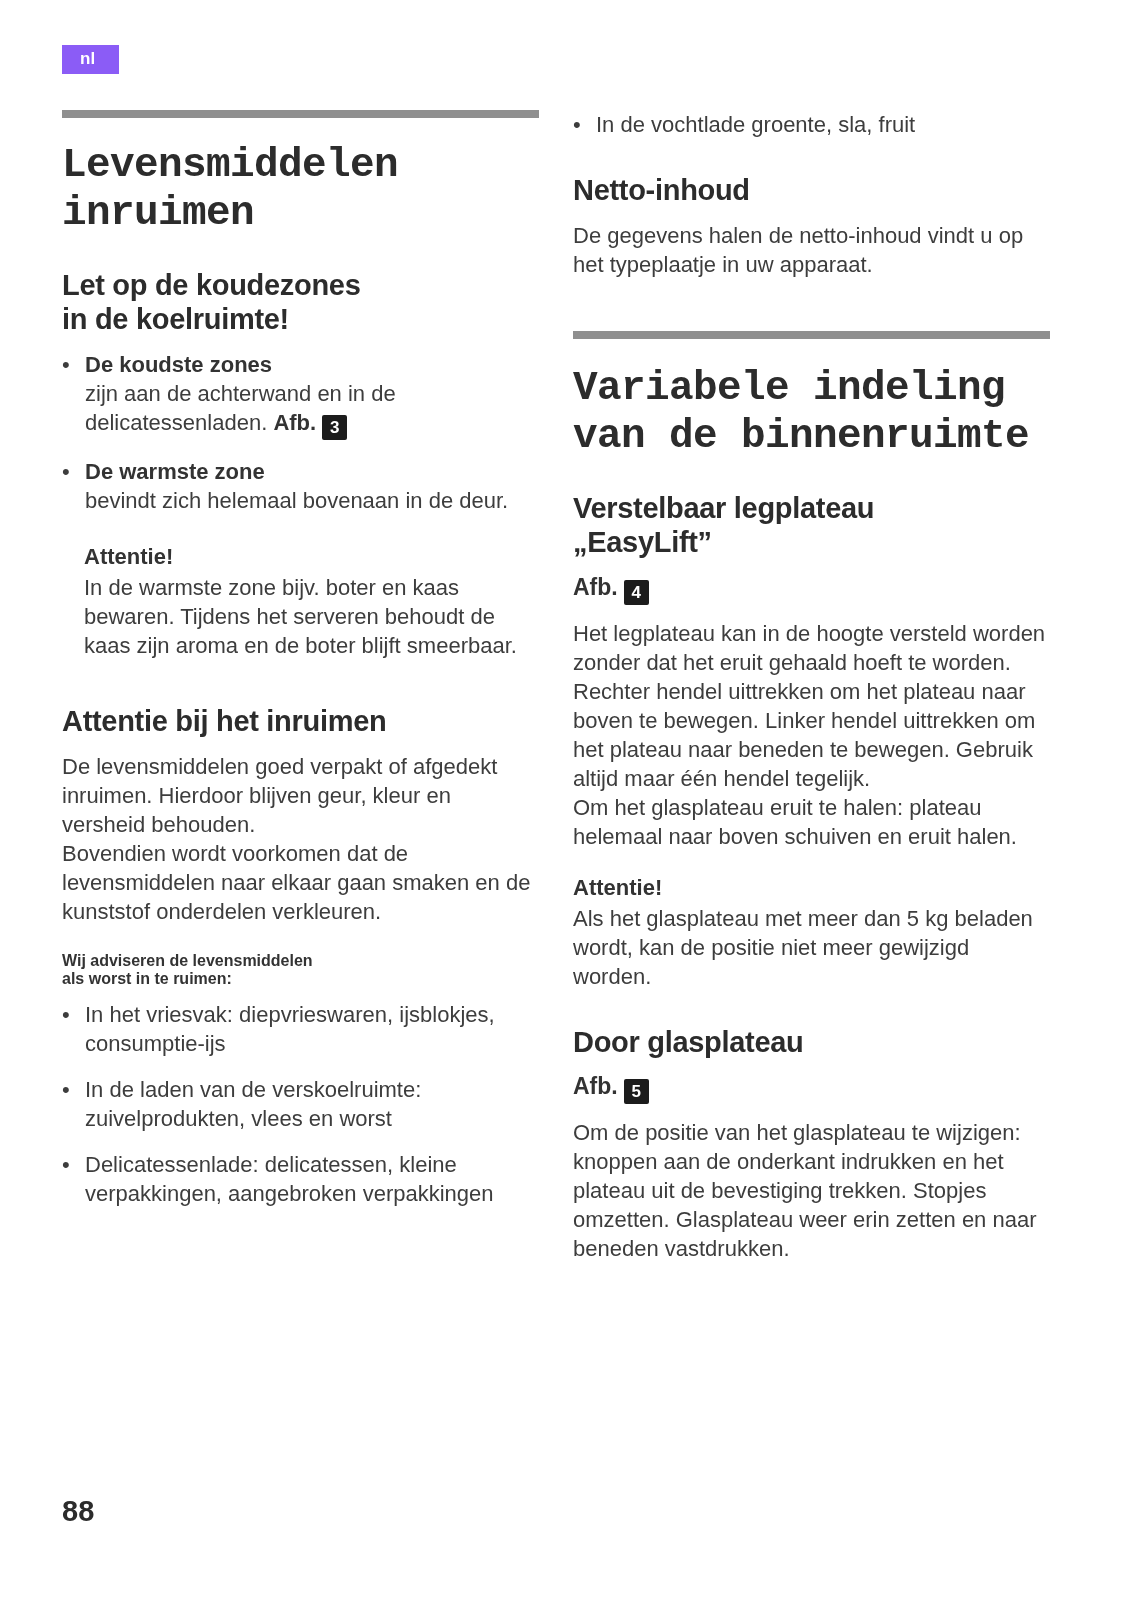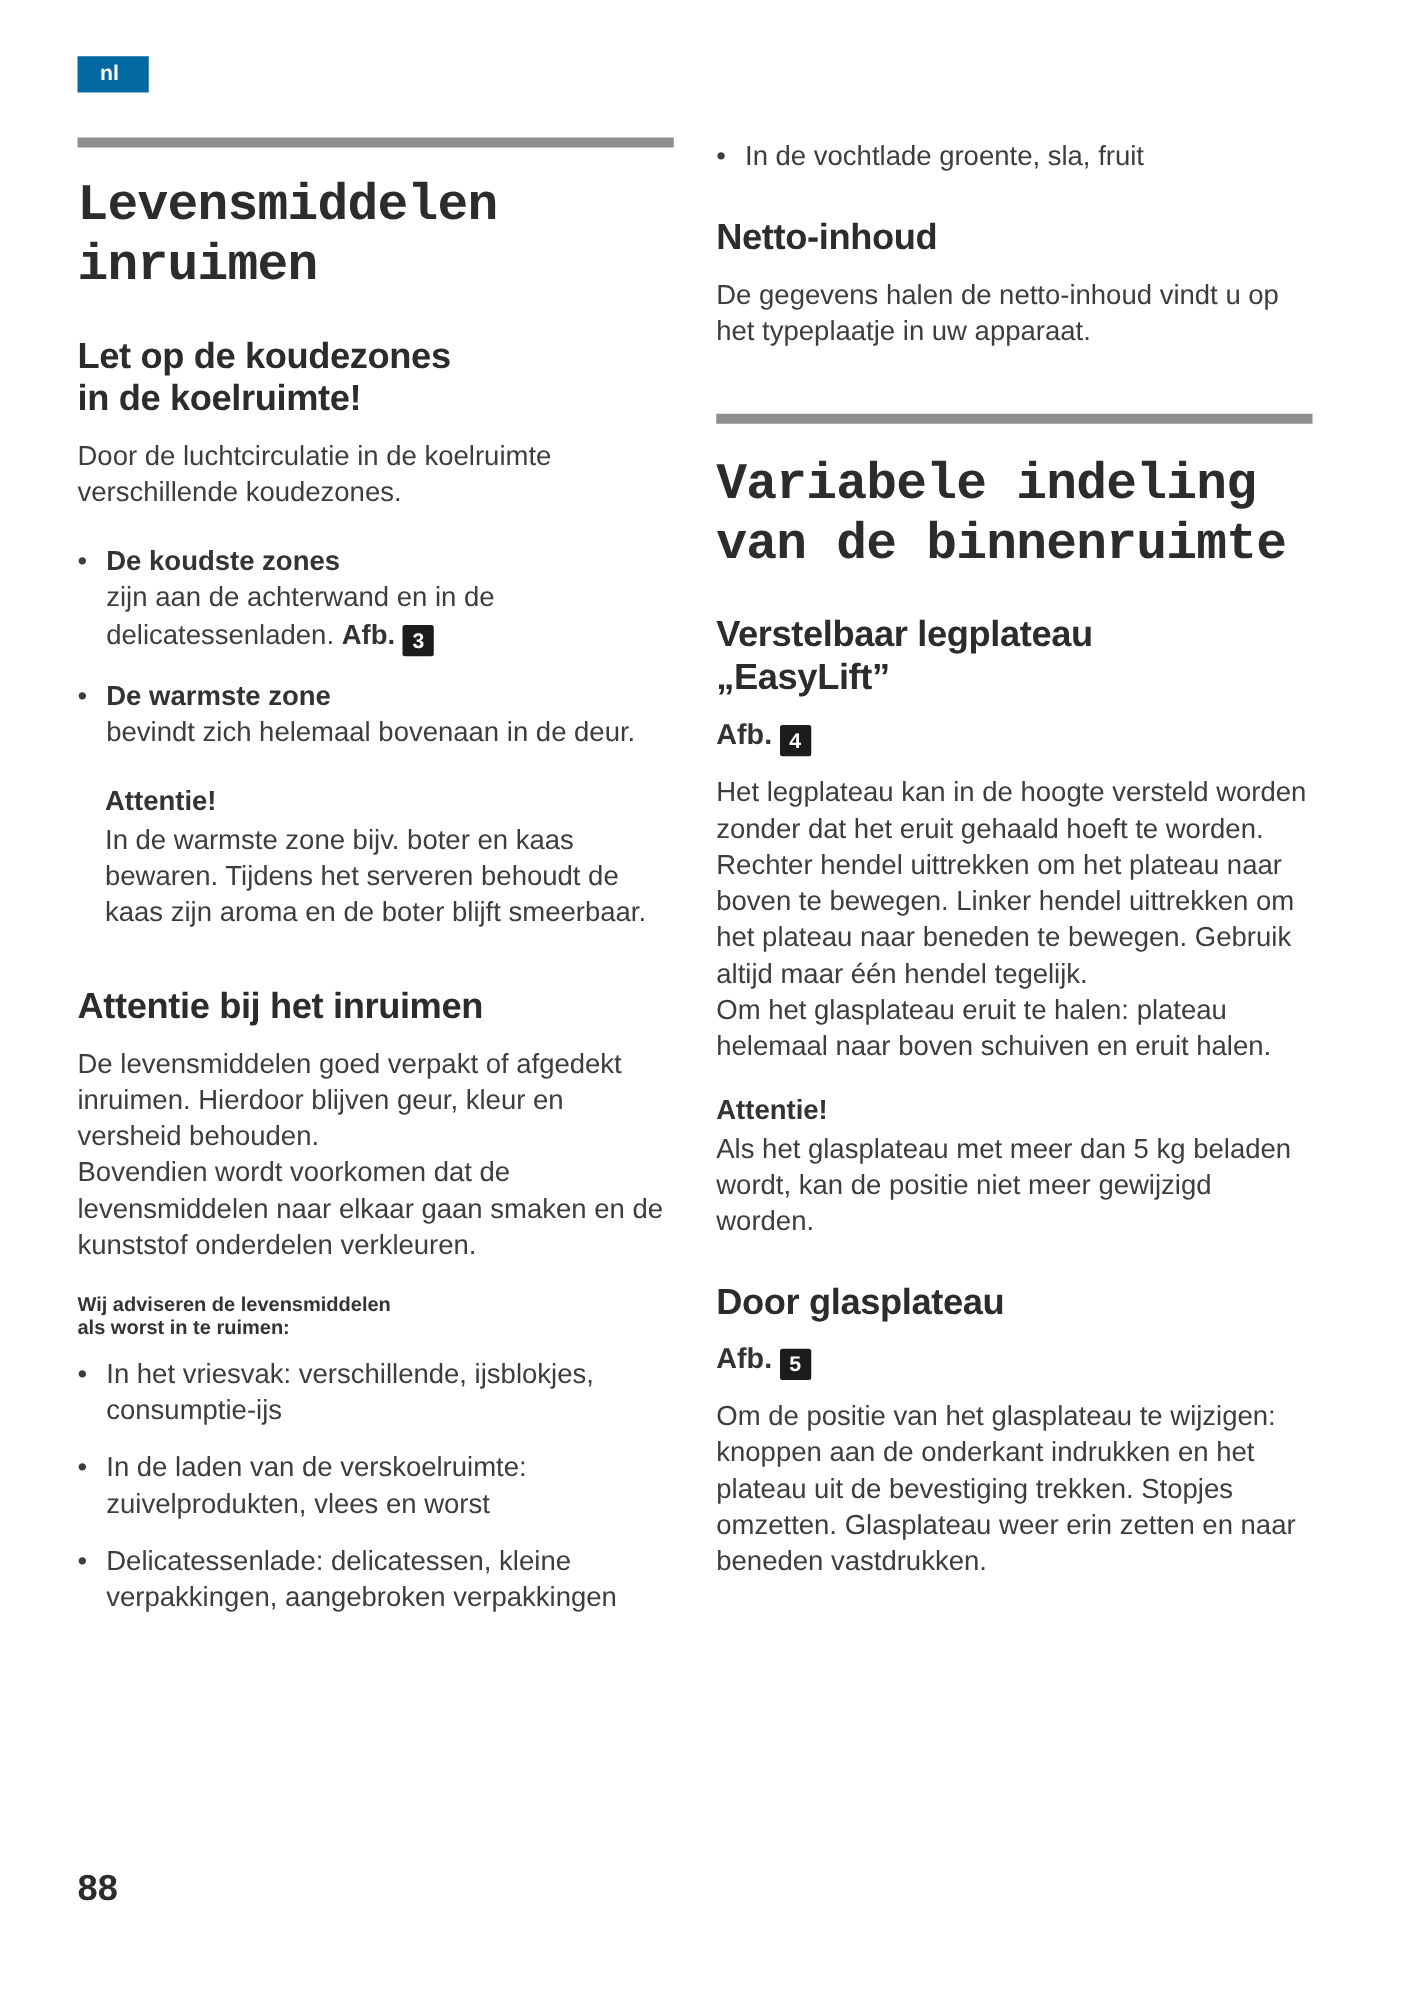--- a/index.html
+++ b/index.html
@@ -8,21 +8,21 @@
     width:1130px; height:1600px;
     font-family:"Liberation Sans", sans-serif;
     color:#3d3d3d;
     position:relative;
     overflow:hidden;
   }
   .page { position:absolute; inset:0; padding:45px 84px 0 62px; }
 
   .badge {
     display:inline-block;
-    background:#0369a1; color:#ffffff;
+    background:#8b5cf6; color:#ffffff;
     font-weight:bold; font-size:17px;
     padding:5px 24px 7px 18px;
     line-height:1;
   }
 
   .columns { display:flex; gap:34px; margin-top:36px; }
   .col { width:477px; flex:0 0 477px; }
 
   .rule { height:8px; background:#8f8f8f; }
   .rule-top { margin-bottom:24px; }
@@ -92,21 +92,20 @@
   <div class="columns">
 
     <div class="col">
       <div class="rule rule-top"></div>
 
       <h1 class="mb-title">Levensmiddelen
 inruimen</h1>
 
       <h2 class="mb-h2">Let op de koudezones
 in de koelruimte!</h2>
-      <p class="intro">Door de luchtcirculatie in de koelruimte verschillende koudezones.</p>
 
       <ul class="bullets">
         <li>
           <div class="li-body">
             <div class="lead-line">De koudste zones</div>
             <span>zijn aan de achterwand en in de delicatessenladen.</span>
             <span class="b">Afb.</span><span class="figbox">3</span>
           </div>
         </li>
         <li>
@@ -124,21 +123,21 @@
 
       <h2 class="mt-sec mb-h2">Attentie bij het inruimen</h2>
       <p class="preline">De levensmiddelen goed verpakt of afgedekt inruimen. Hierdoor blijven geur, kleur en versheid behouden.
 Bovendien wordt voorkomen dat de levensmiddelen naar elkaar gaan smaken en de kunststof onderdelen verkleuren.</p>
 
       <div class="b advice">Wij adviseren de levensmiddelen
 als worst in te ruimen:</div>
 
       <ul class="bullets">
         <li>
-          <div class="li-body"><span>In het vriesvak: verschillende, ijsblokjes, consumptie-ijs</span></div>
+          <div class="li-body"><span>In het vriesvak: diepvrieswaren, ijsblokjes, consumptie-ijs</span></div>
         </li>
         <li>
           <div class="li-body"><span>In de laden van de verskoelruimte: zuivelprodukten, vlees en worst</span></div>
         </li>
         <li>
           <div class="li-body"><span>Delicatessenlade: delicatessen, kleine verpakkingen, aangebroken verpakkingen</span></div>
         </li>
       </ul>
     </div>
 

